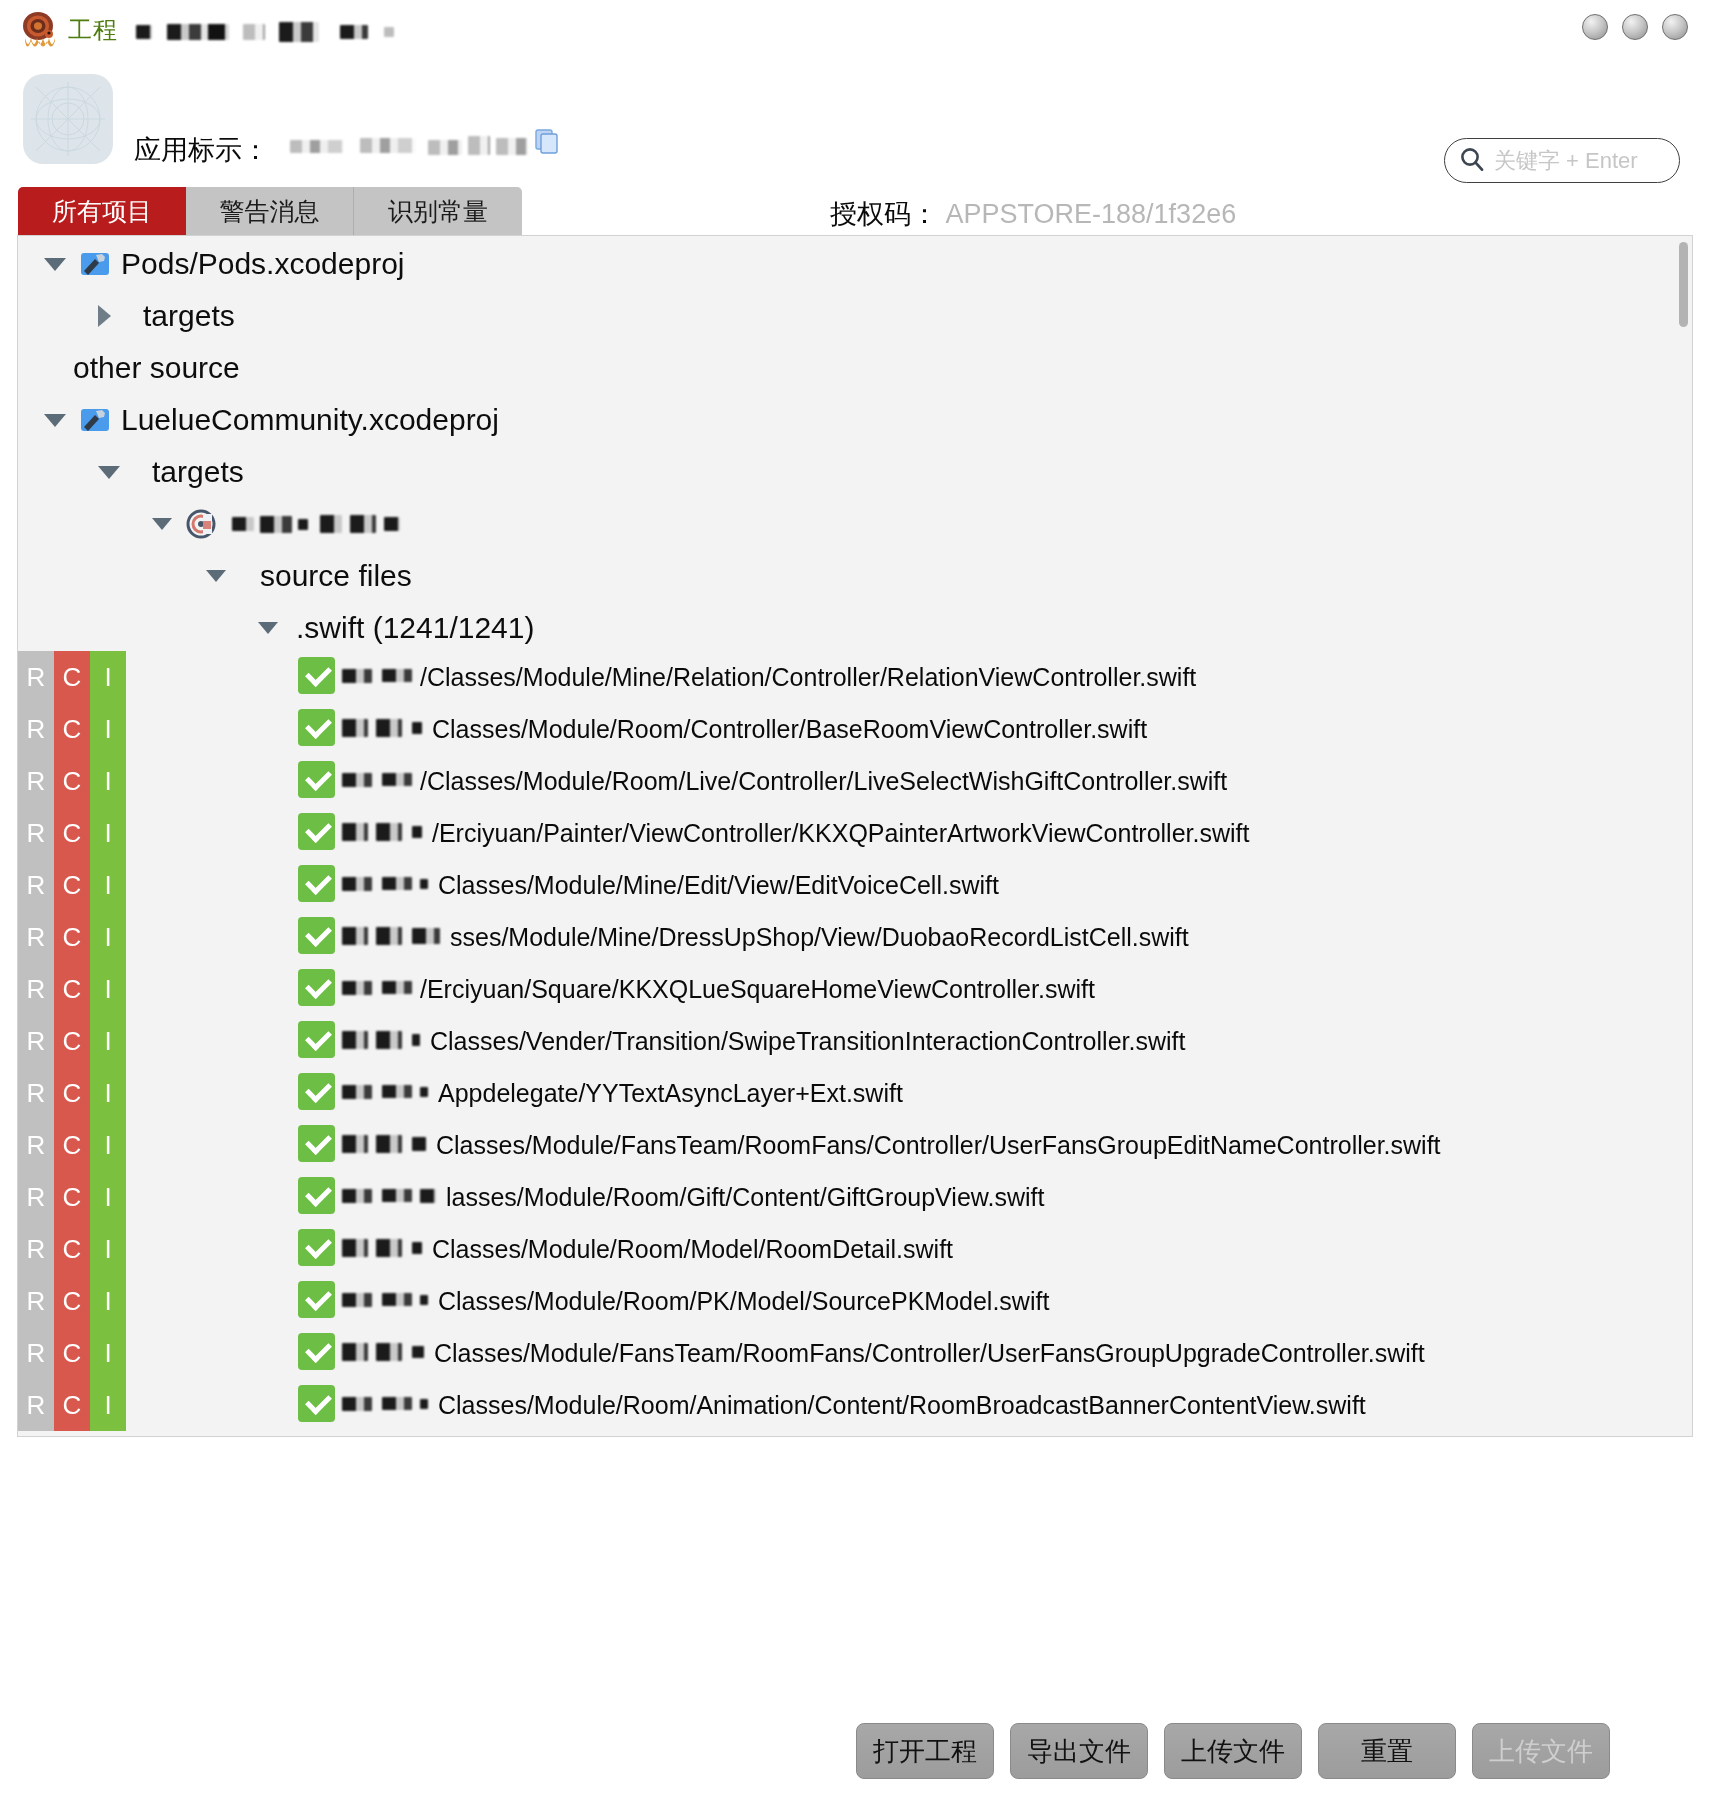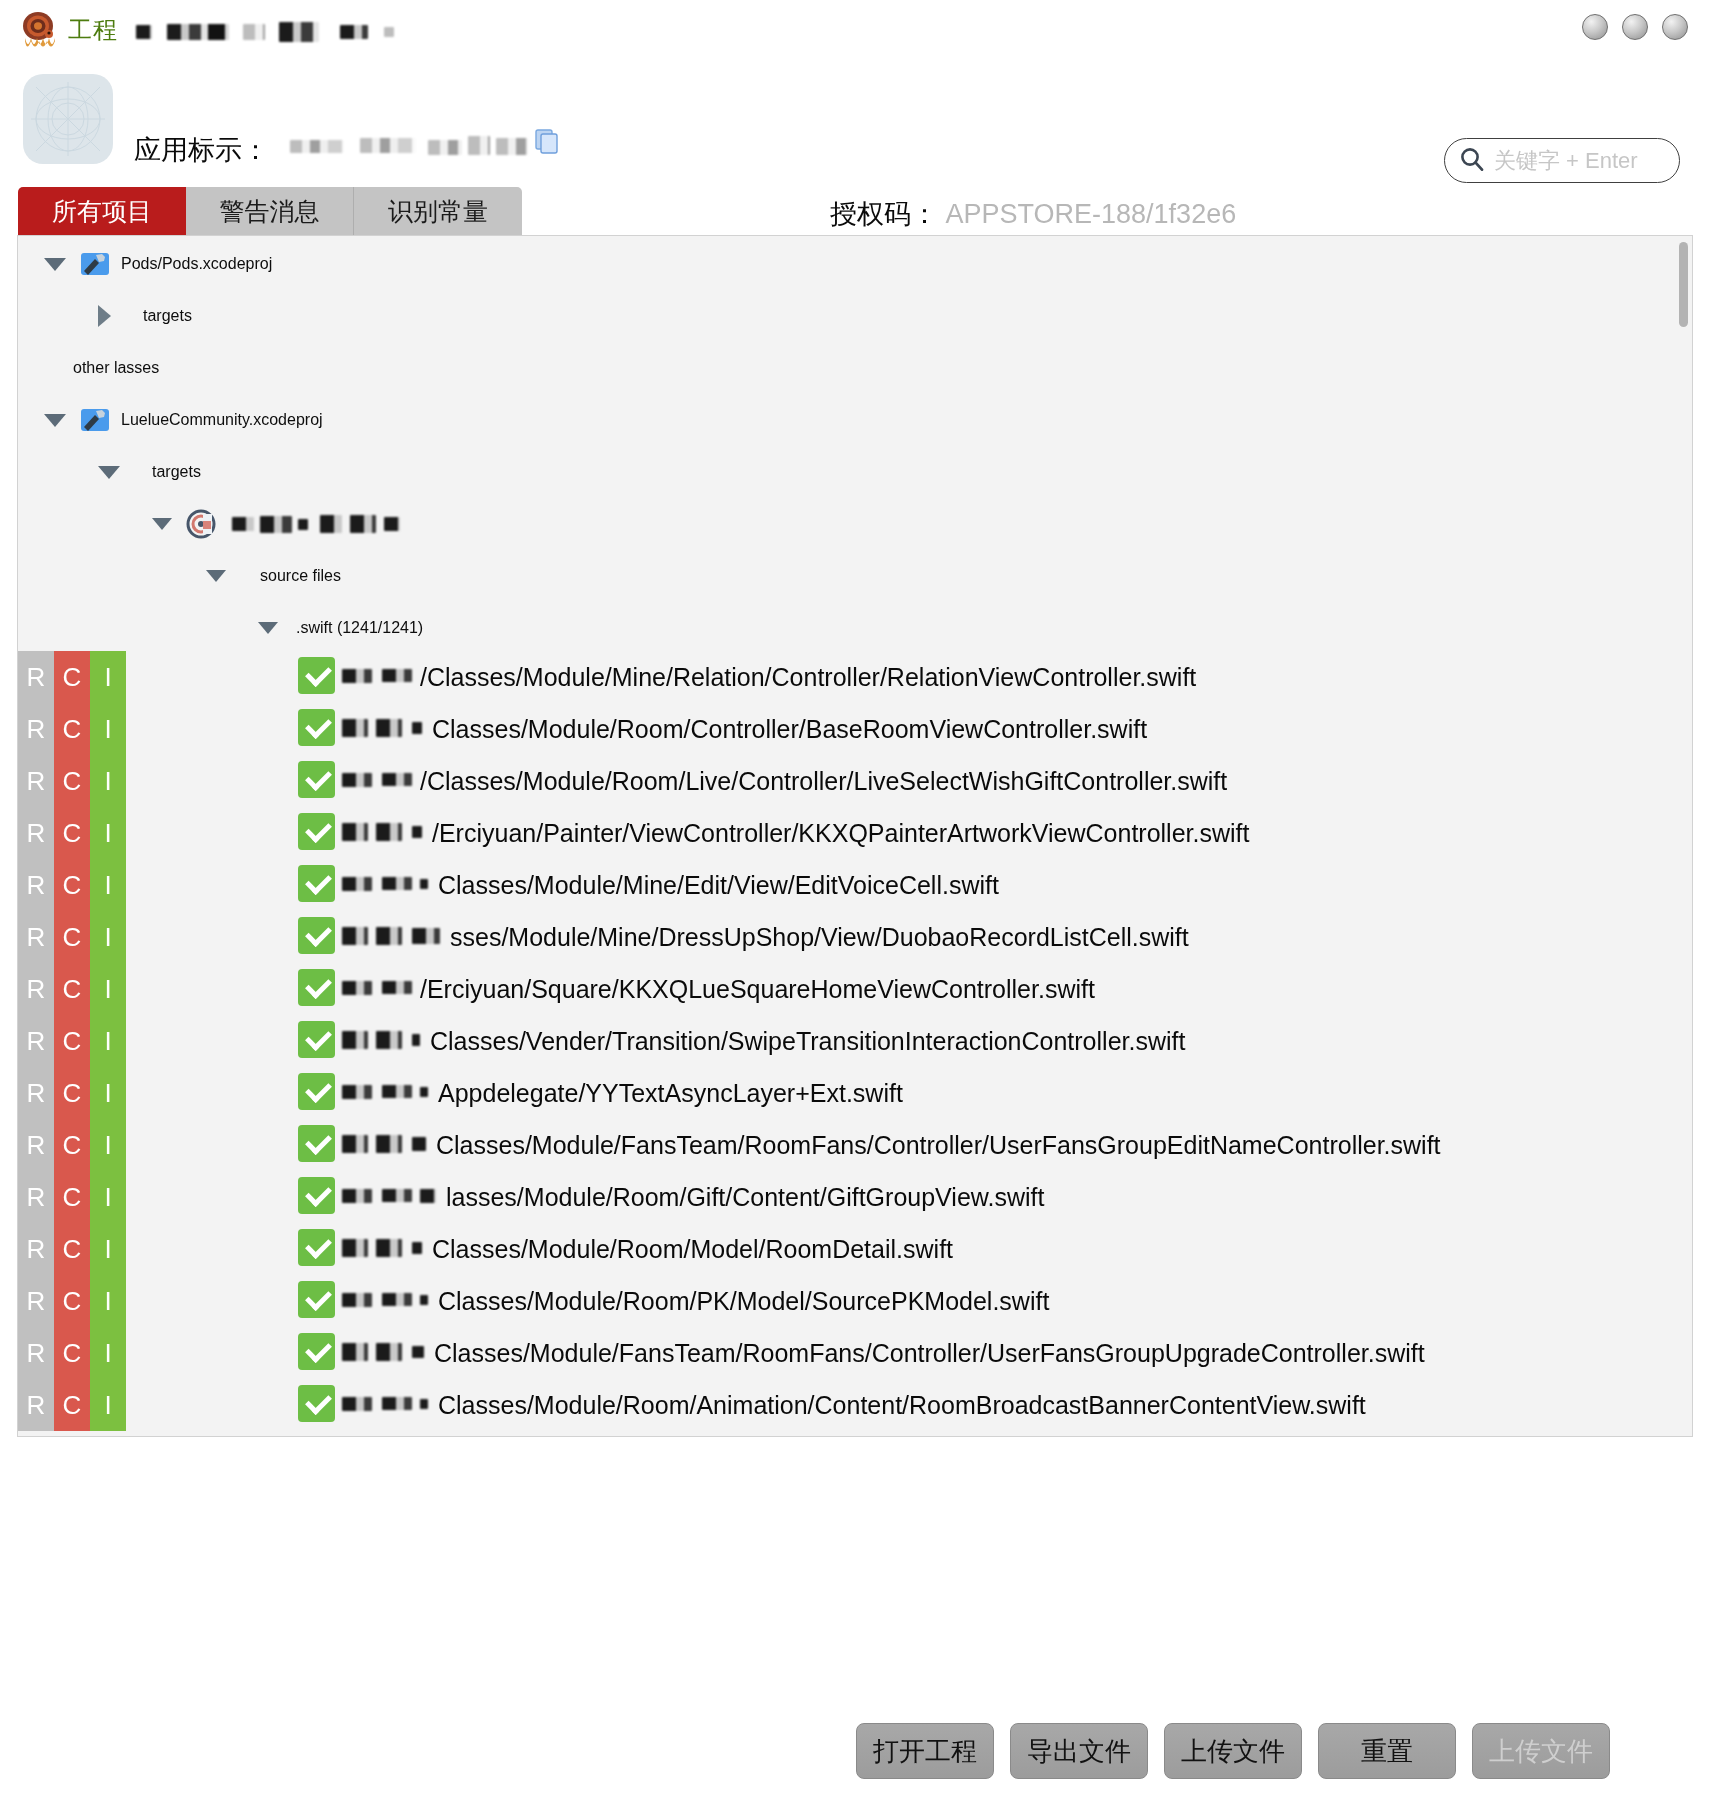--- a/index.html
+++ b/index.html
@@ -79,21 +79,21 @@
   .tab:last-child { border-right:none; }
 
   
   .panel {
     position:absolute; left:17px; top:235px; width:1676px; height:1202px;
     background:#f3f3f3; border:1px solid #d2d2d2;
   }
   .tree { position:absolute; left:0; top:0; right:0; bottom:0; overflow:hidden; }
 
   .node { position:absolute; display:flex; align-items:center; height:36px; white-space:nowrap; }
-  .node-label { font-size:16px; color:#0d0d0d; }
+  .node-label { font-size:30px; color:#0d0d0d; }
 
   .tri {
     width:0; height:0; margin-right:14px; flex:0 0 auto;
   }
   .tri.down { border-left:11px solid transparent; border-right:11px solid transparent; border-top:13px solid #5c6b78; }
   .tri.right { border-top:11px solid transparent; border-bottom:11px solid transparent; border-left:13px solid #6e7d88; }
   .tri.small.down { border-left:10px solid transparent; border-right:10px solid transparent; border-top:12px solid #5c6b78; }
 
   .xcicon { width:31px; height:26px; margin-right:10px; flex:0 0 auto; }
   .targeticon { width:32px; height:32px; margin-right:12px; flex:0 0 auto; }
@@ -262,21 +262,21 @@
         </span>
         <span class="node-label">Pods/Pods.xcodeproj</span>
       </div>
 
       <div class="node" style="left:80px; top:62px;">
         <span class="tri right"></span>
         <span class="node-label" style="margin-left:18px;">targets</span>
       </div>
 
       <div class="node" style="left:55px; top:114px;">
-        <span class="node-label">other lasses</span>
+        <span class="node-label">other source</span>
       </div>
 
       <div class="node" style="left:26px; top:166px;">
         <span class="tri down"></span>
         <span class="xcicon">
           <svg width="31" height="26" viewBox="0 0 31 26">
             <rect x="1" y="2" width="28" height="22" rx="3" fill="#4a9bec"></rect>
             <path d="M4 20 L15 8 L19 12 L8 24 Z" fill="#2e3b46"></path>
             <path d="M16 4 L22 3 L25 6 L24 10 L19 11 Z" fill="#c6d2dc"></path>
           </svg>

